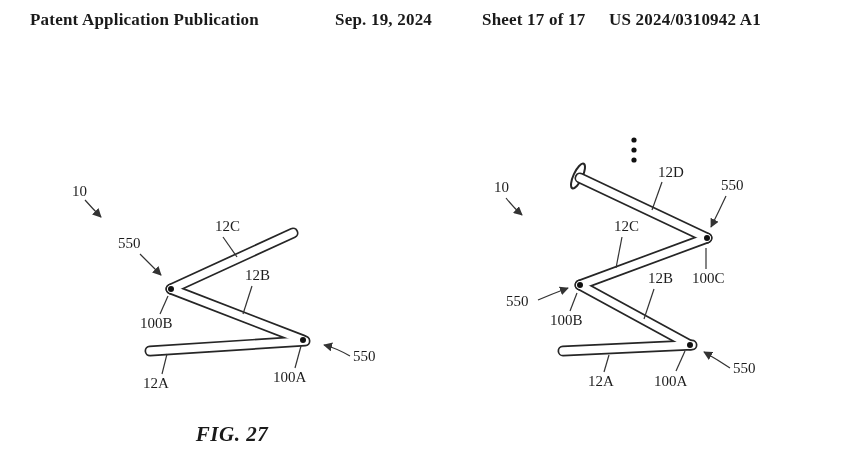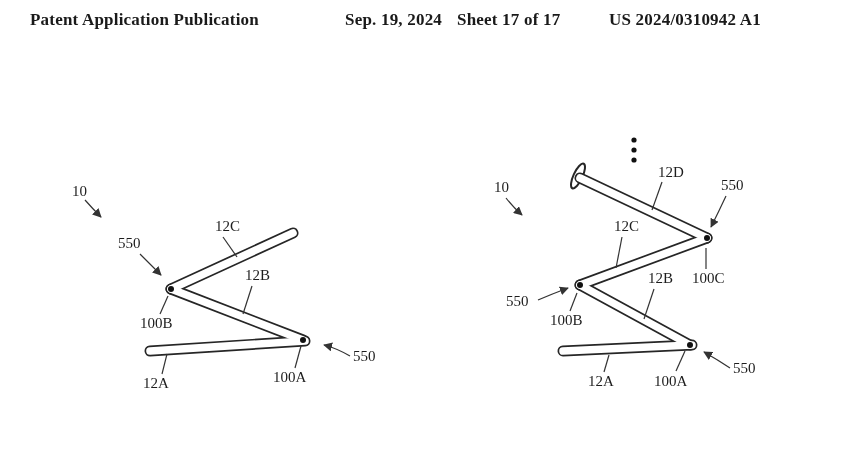--- a/index.html
+++ b/index.html
@@ -11,22 +11,22 @@
     color:#1a1a1a;
     overflow:hidden;
   }
   .hdr{
     position:absolute;top:10px;
     font-weight:bold;font-size:17px;letter-spacing:.2px;
     white-space:nowrap;
     font-family:Liberation Serif, serif;
   }
   .hdr-left{left:30px;}
-  .hdr-date{left:345px;}
-  .hdr-sheet{left:457px;text-align:right;}
+  .hdr-date{left:335px;}
+  .hdr-sheet{left:482px;text-align:right;}
   .hdr-pat{left:609px;}
   .figsvg{position:absolute;}
   #fig27-svg{left:40px;top:130px;}
   #fig28-svg{left:480px;top:130px;}
   .caption{
     position:absolute;
     font-weight:bold;font-style:italic;
     font-size:21px;letter-spacing:.5px;
     width:120px;text-align:center;
     white-space:nowrap;
@@ -134,14 +134,15 @@
     <text x="134" y="101">12C</text>
     <text x="168" y="153">12B</text>
     <text x="212" y="153">100C</text>
     <text x="26" y="176">550</text>
     <text x="70" y="195">100B</text>
     <text x="108" y="256">12A</text>
     <text x="174" y="256">100A</text>
     <text x="253" y="243">550</text>
   </svg>
 
+  <div id="fig27-caption" class="caption">FIG. 27</div>
 
 </div>
 
 </body></html>

